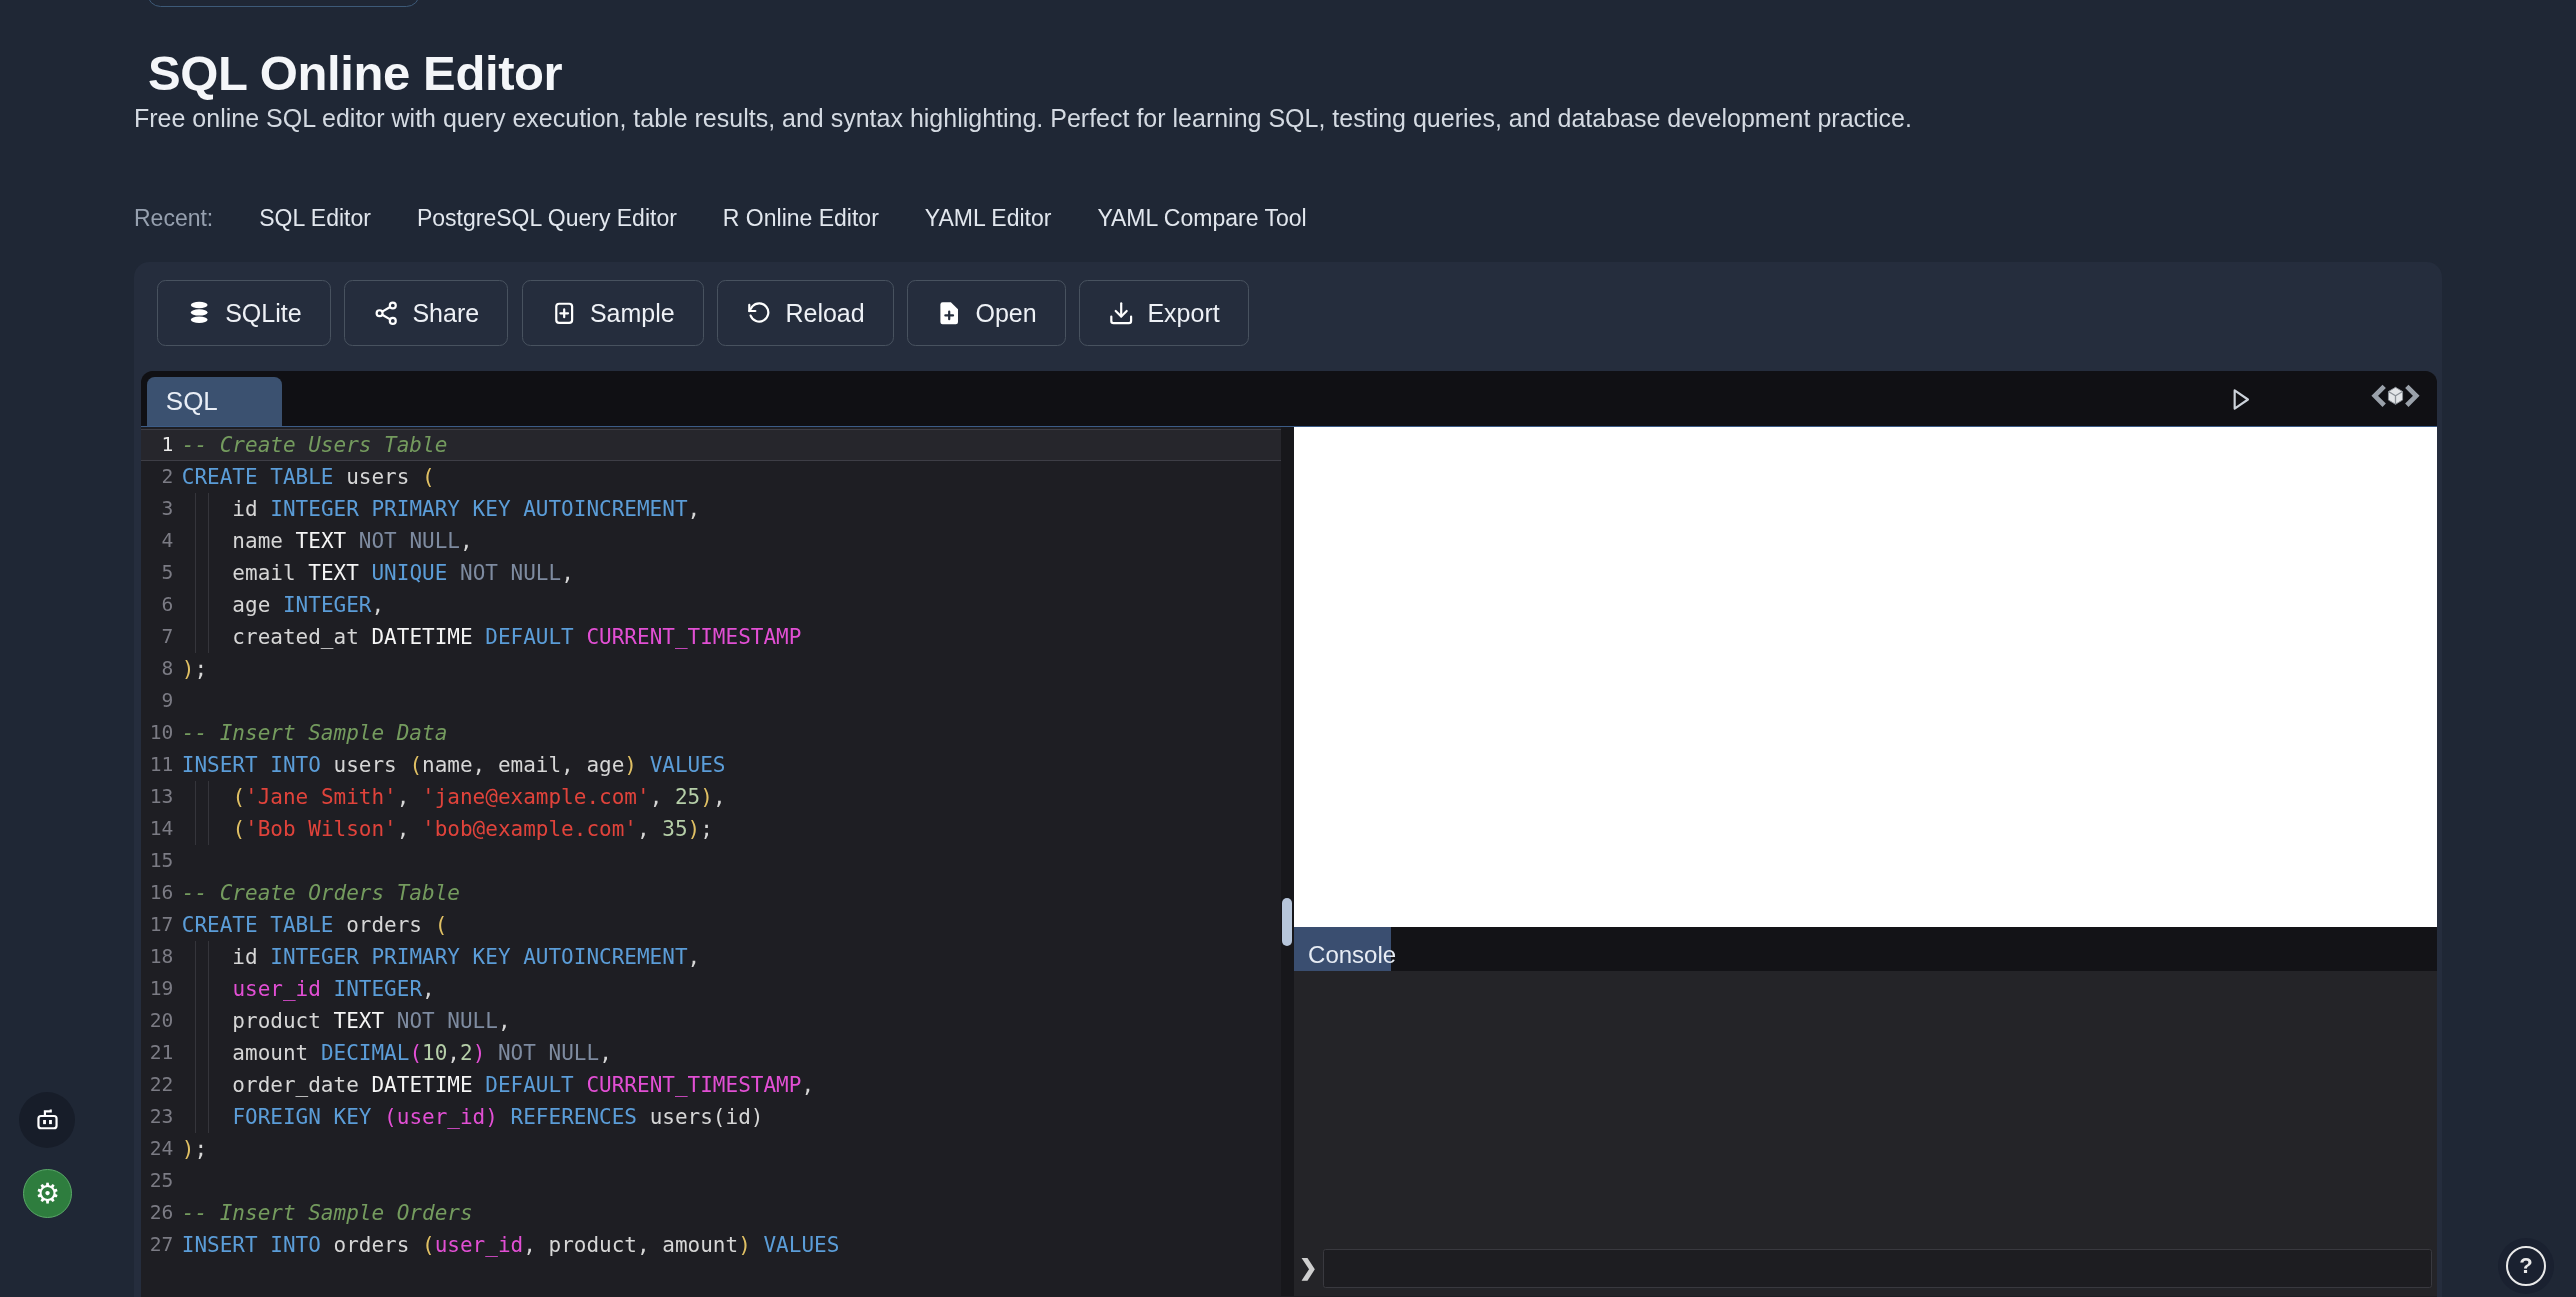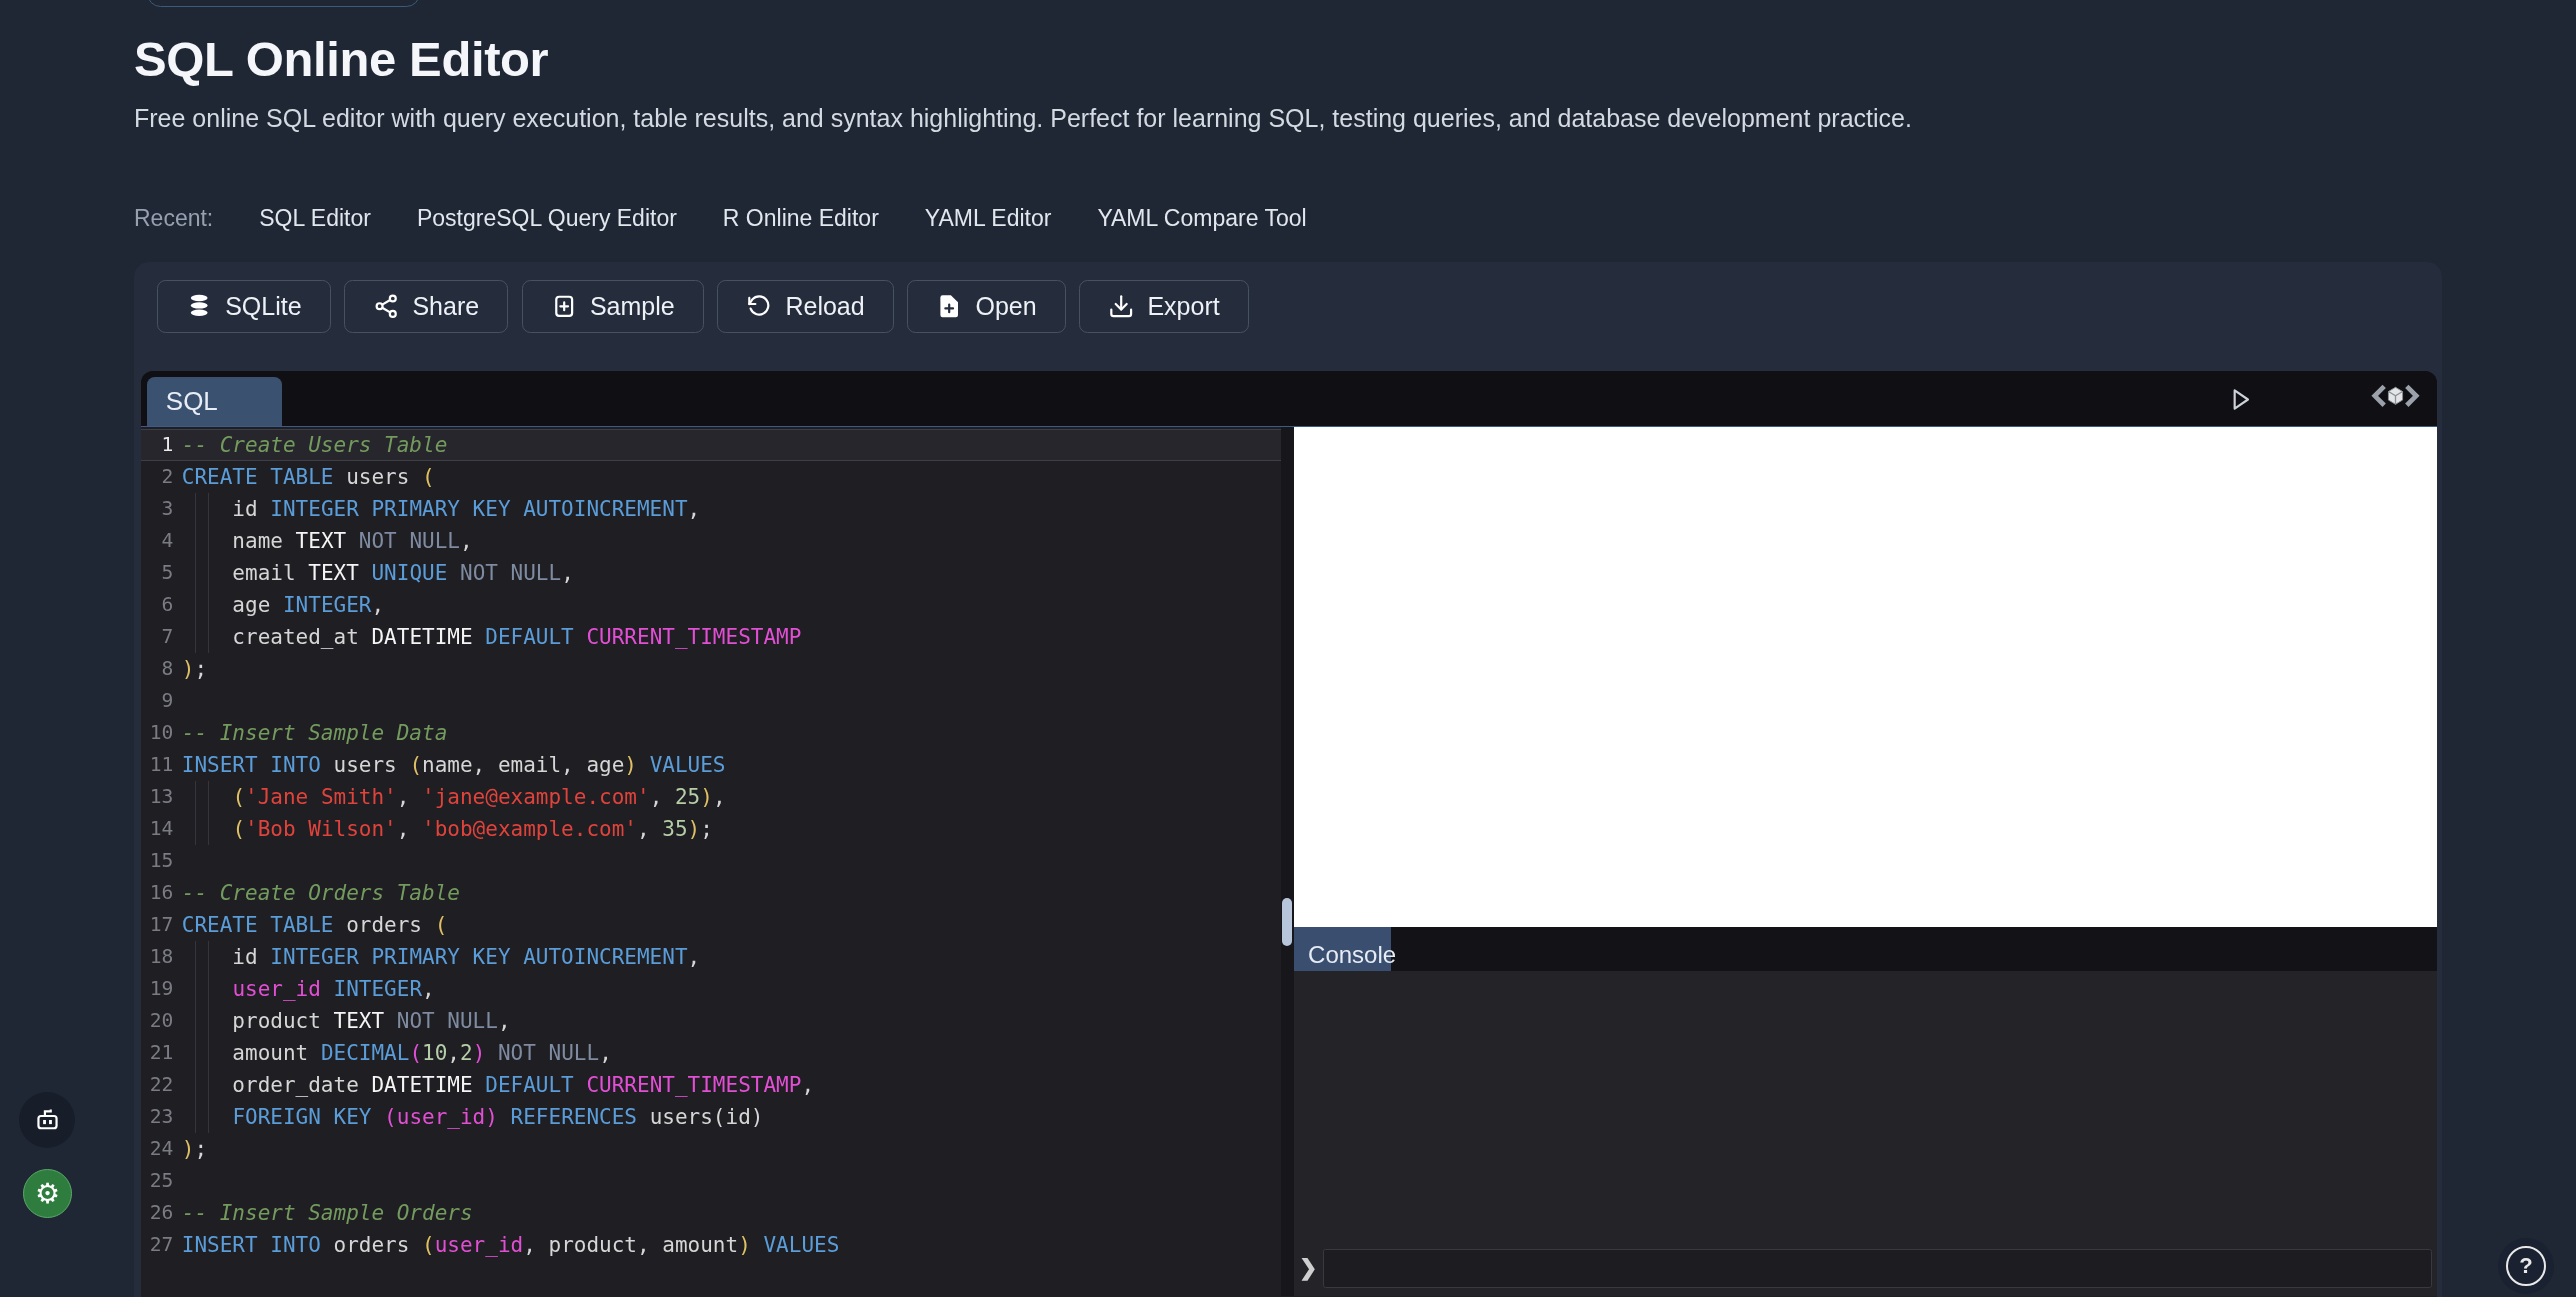--- a/index.html
+++ b/index.html
@@ -3,33 +3,33 @@
 <meta charset="utf-8">
 <style>
   html,body{margin:0;padding:0;background:#1f2735;}
   .page{position:relative;width:2576px;height:1297px;overflow:hidden;background:#1f2735;
         font-family:"Liberation Sans",sans-serif;}
 
   
   .top-cutoff{position:absolute;left:147px;top:-25.6px;width:271px;height:31px;
               border:1.7px solid #3d5a78;border-radius:13.6px;}
 
-  .title{position:absolute;left:134px;top:31px;margin:0;font-size:49px;font-weight:bold;
+  .title{position:absolute;left:134px;top:31px;margin:14px;font-size:49px;font-weight:bold;
          color:#f4f6f9;letter-spacing:-0.4px;}
   .subtitle{position:absolute;left:134px;top:104px;margin:0;font-size:25px;color:#d4dae2;}
 
   .recent-row{position:absolute;left:134px;top:205px;display:flex;gap:46px;font-size:23px;align-items:center;}
   .recent-label{color:#96a0af;}
   .recent-link{color:#e2e7ee;cursor:pointer;}
 
   .container{position:absolute;left:134px;top:262px;width:2308px;height:1036px;
              background:#252d3d;border-radius:15.3px 15.3px 0 0;}
 
   .toolbar{position:absolute;left:23px;top:18px;display:flex;gap:13.6px;}
-  .tbtn{display:flex;align-items:center;gap:12.8px;height:53px;padding:0 28px;
+  .tbtn{display:flex;align-items:center;gap:12.8px;height:66px;padding:0 28px;
         border:1.7px solid #48525f;border-radius:8.5px;color:#eef1f6;font-size:25px;
         background:transparent;cursor:pointer;box-sizing:border-box;}
   .tbtn svg{width:26.4px;height:26.4px;flex:none;}
 
   .editor-panel{position:absolute;left:6.8px;top:109px;width:2296px;height:927px;
                 background:#1e1e23;border-radius:12px 12px 0 0;overflow:hidden;}
 
   .tabbar{position:relative;height:55px;background:#101014;border-bottom:1.7px solid #3c5c87;}
   .sql-tab{position:absolute;left:6px;bottom:0;height:49px;width:135px;background:#3b5170;
            border-radius:7.7px 7.7px 0 0;color:#e9eef6;font-size:26px;display:flex;align-items:center;

